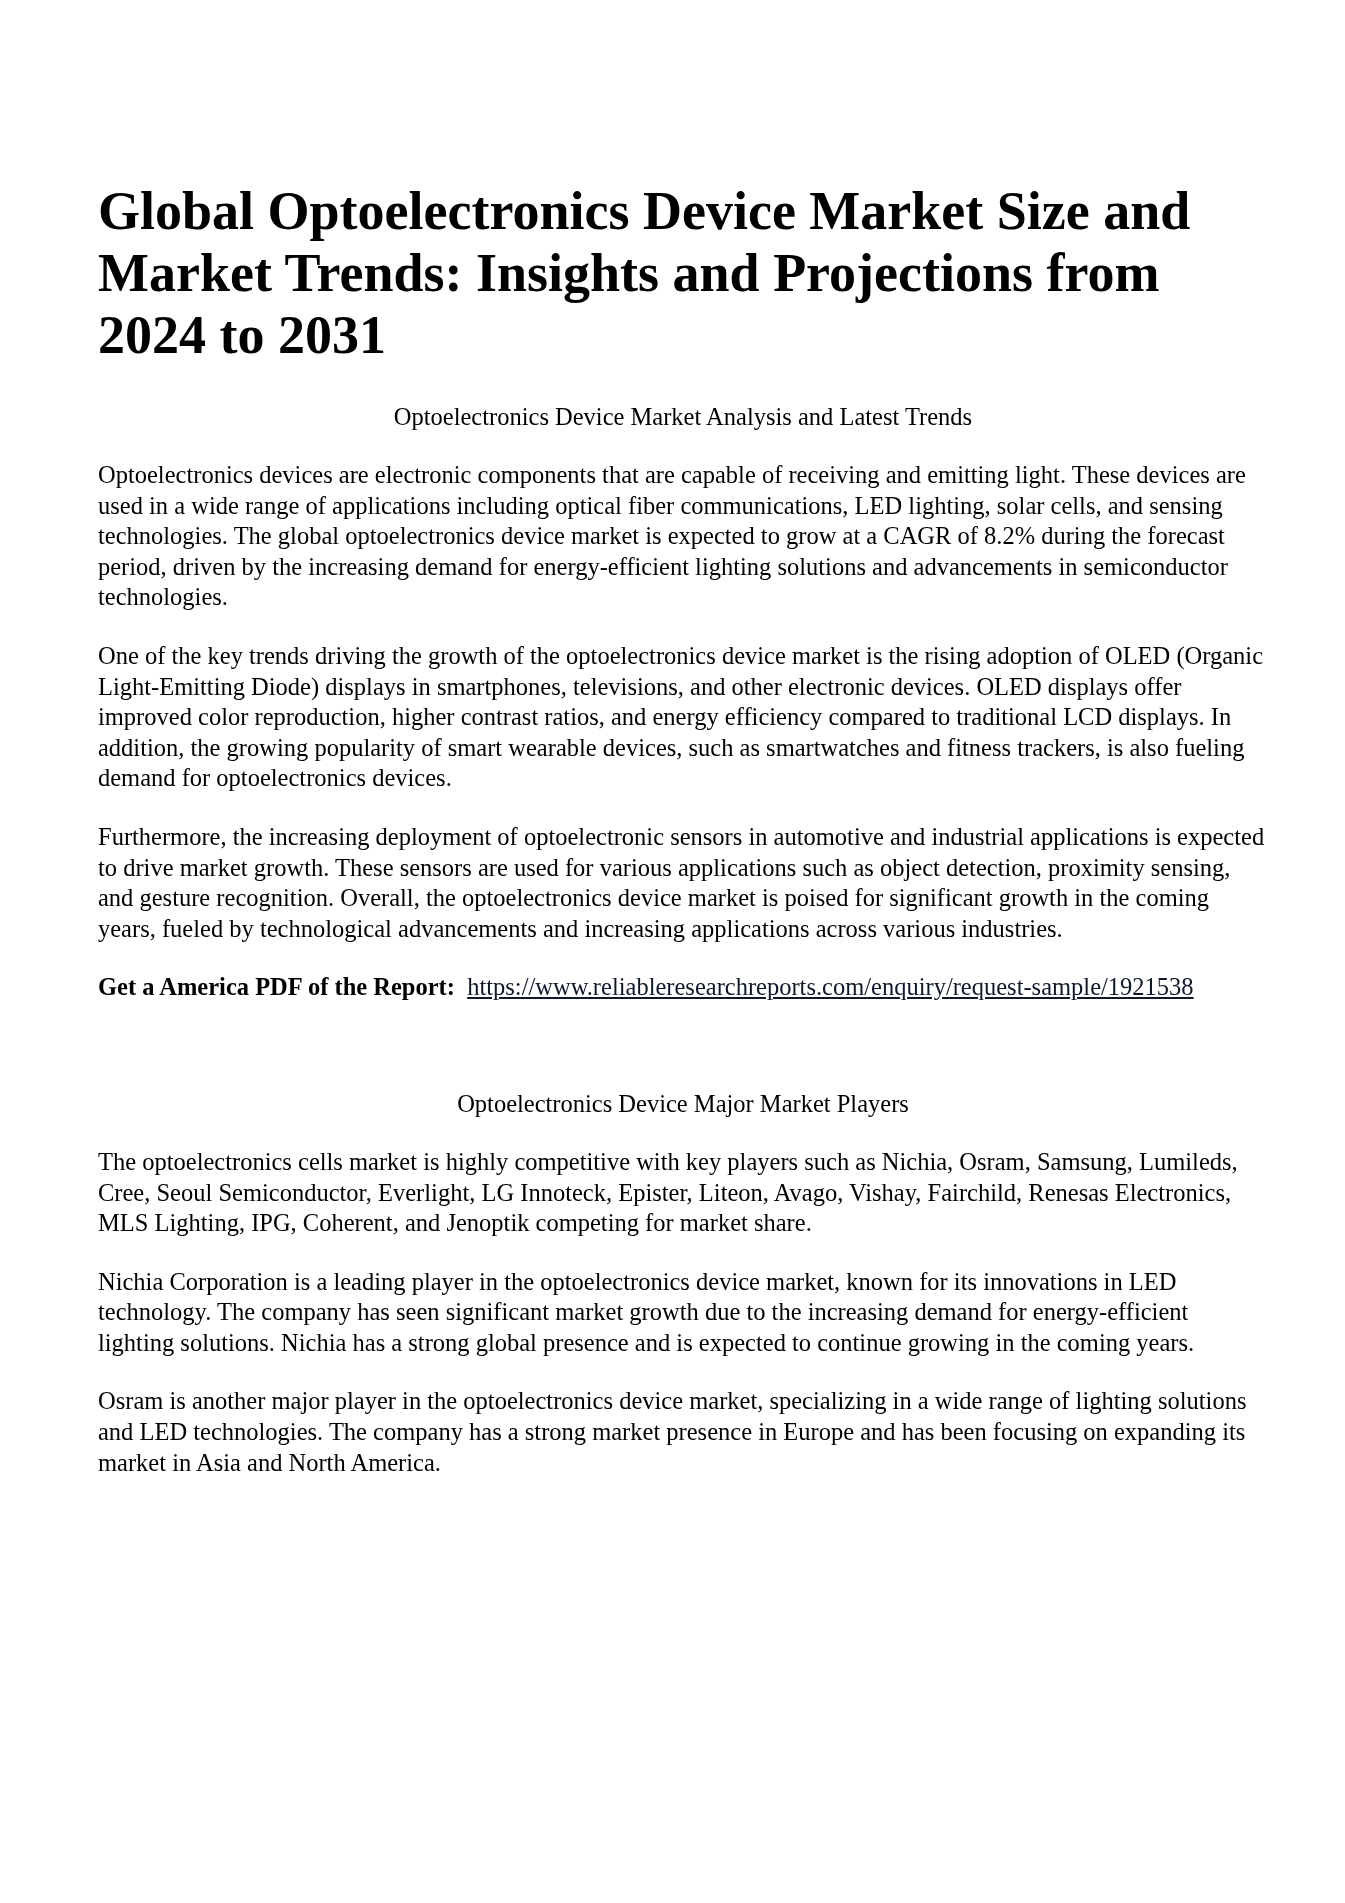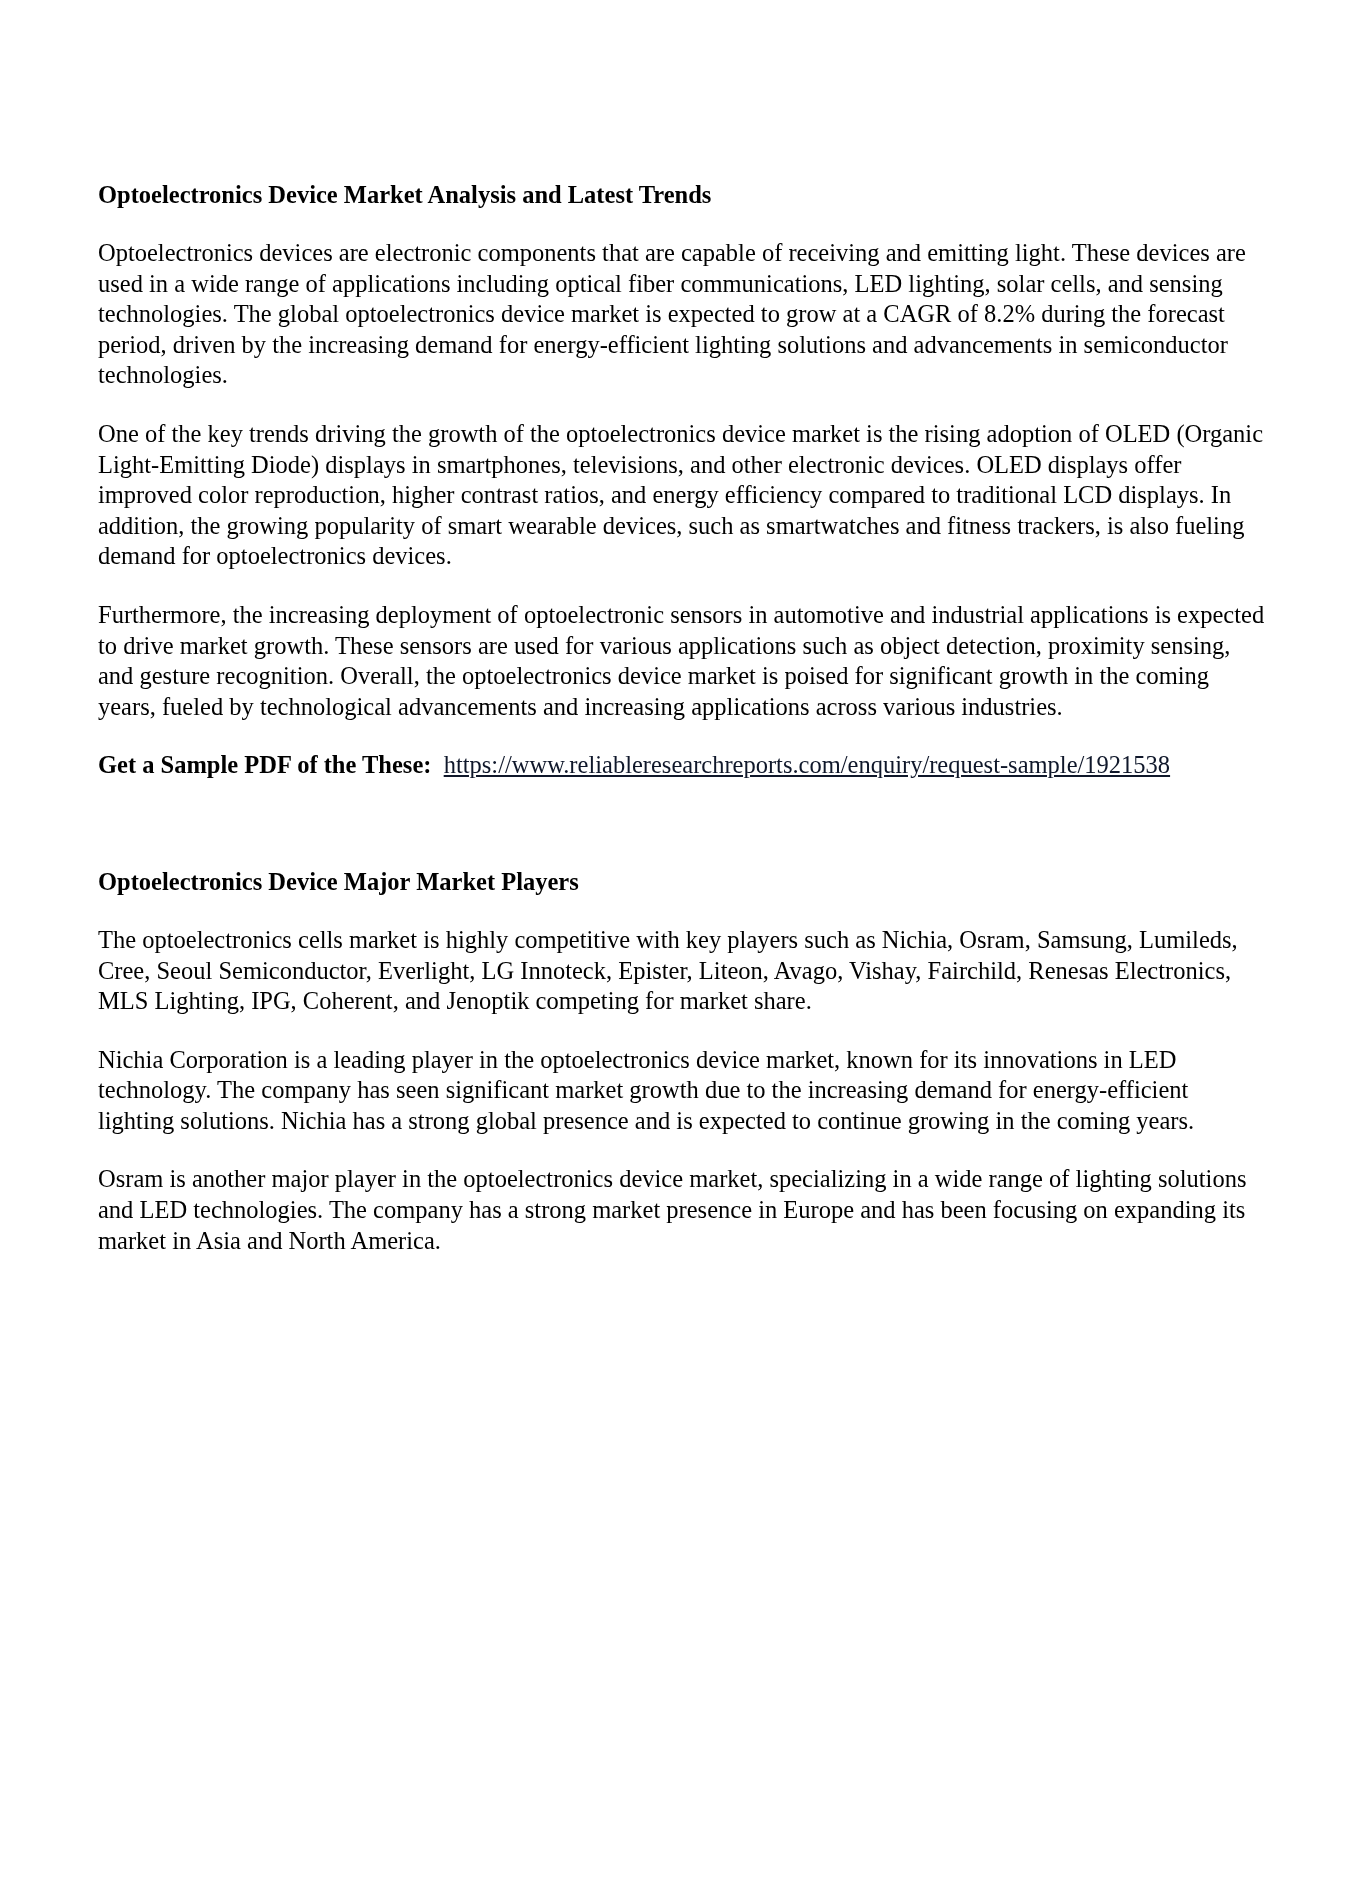--- a/index.html
+++ b/index.html
@@ -20,48 +20,50 @@
     h1.title {
       font-size: 54px;
       line-height: 62px;
       font-weight: bold;
       margin: 0 0 36px 0;
       letter-spacing: 0px;
     }
     h2.section {
       font-size: 24.5px;
       line-height: 30px;
-      font-weight: bold;
+      font-weight: normal;
       margin: 0 0 28px 0;
+      text-align: center;
     }
     p.body {
       font-size: 24.5px;
       line-height: 30.6px;
       margin: 8px 0 28px 0;
     }
     p.sample {
       font-size: 24.5px;
       line-height: 30.6px;
       margin: 0 0 0 0;
     }
     p.sample strong { font-weight: bold; }
     a.link { color: #0f172a; text-decoration: underline; }
     .spacer { height: 86px; }
   </style>
 </head>
 <body>
 
 <div class="page">
+  <h1 class="title">Global Optoelectronics Device Market Size and Market Trends: Insights and Projections from 2024 to 2031</h1>
 
   <section>
     <h2 class="section">Optoelectronics Device Market Analysis and Latest Trends</h2>
     <p class="body">Optoelectronics devices are electronic components that are capable of receiving and emitting light. These devices are used in a wide range of applications including optical fiber communications, LED lighting, solar cells, and sensing technologies. The global optoelectronics device market is expected to grow at a CAGR of 8.2% during the forecast period, driven by the increasing demand for energy-efficient lighting solutions and advancements in semiconductor technologies.</p>
     <p class="body">One of the key trends driving the growth of the optoelectronics device market is the rising adoption of OLED (Organic Light-Emitting Diode) displays in smartphones, televisions, and other electronic devices. OLED displays offer improved color reproduction, higher contrast ratios, and energy efficiency compared to traditional LCD displays. In addition, the growing popularity of smart wearable devices, such as smartwatches and fitness trackers, is also fueling demand for optoelectronics devices.</p>
     <p class="body">Furthermore, the increasing deployment of optoelectronic sensors in automotive and industrial applications is expected to drive market growth. These sensors are used for various applications such as object detection, proximity sensing, and gesture recognition. Overall, the optoelectronics device market is poised for significant growth in the coming years, fueled by technological advancements and increasing applications across various industries.</p>
-    <p class="sample"><strong>Get a Sample PDF of the These:</strong>&nbsp; <a class="link">https://www.reliableresearchreports.com/enquiry/request-sample/1921538</a></p>
+    <p class="sample"><strong>Get a America PDF of the Report:</strong>&nbsp; <a class="link">https://www.reliableresearchreports.com/enquiry/request-sample/1921538</a></p>
   </section>
 
   <div class="spacer"></div>
 
   <section>
     <h2 class="section">Optoelectronics Device Major Market Players</h2>
     <p class="body">The optoelectronics cells market is highly competitive with key players such as Nichia, Osram, Samsung, Lumileds, Cree, Seoul Semiconductor, Everlight, LG Innoteck, Epister, Liteon, Avago, Vishay, Fairchild, Renesas Electronics, MLS Lighting, IPG, Coherent, and Jenoptik competing for market share.</p>
     <p class="body">Nichia Corporation is a leading player in the optoelectronics device market, known for its innovations in LED technology. The company has seen significant market growth due to the increasing demand for energy-efficient lighting solutions. Nichia has a strong global presence and is expected to continue growing in the coming years.</p>
     <p class="body">Osram is another major player in the optoelectronics device market, specializing in a wide range of lighting solutions and LED technologies. The company has a strong market presence in Europe and has been focusing on expanding its market in Asia and North America.</p>
   </section>

